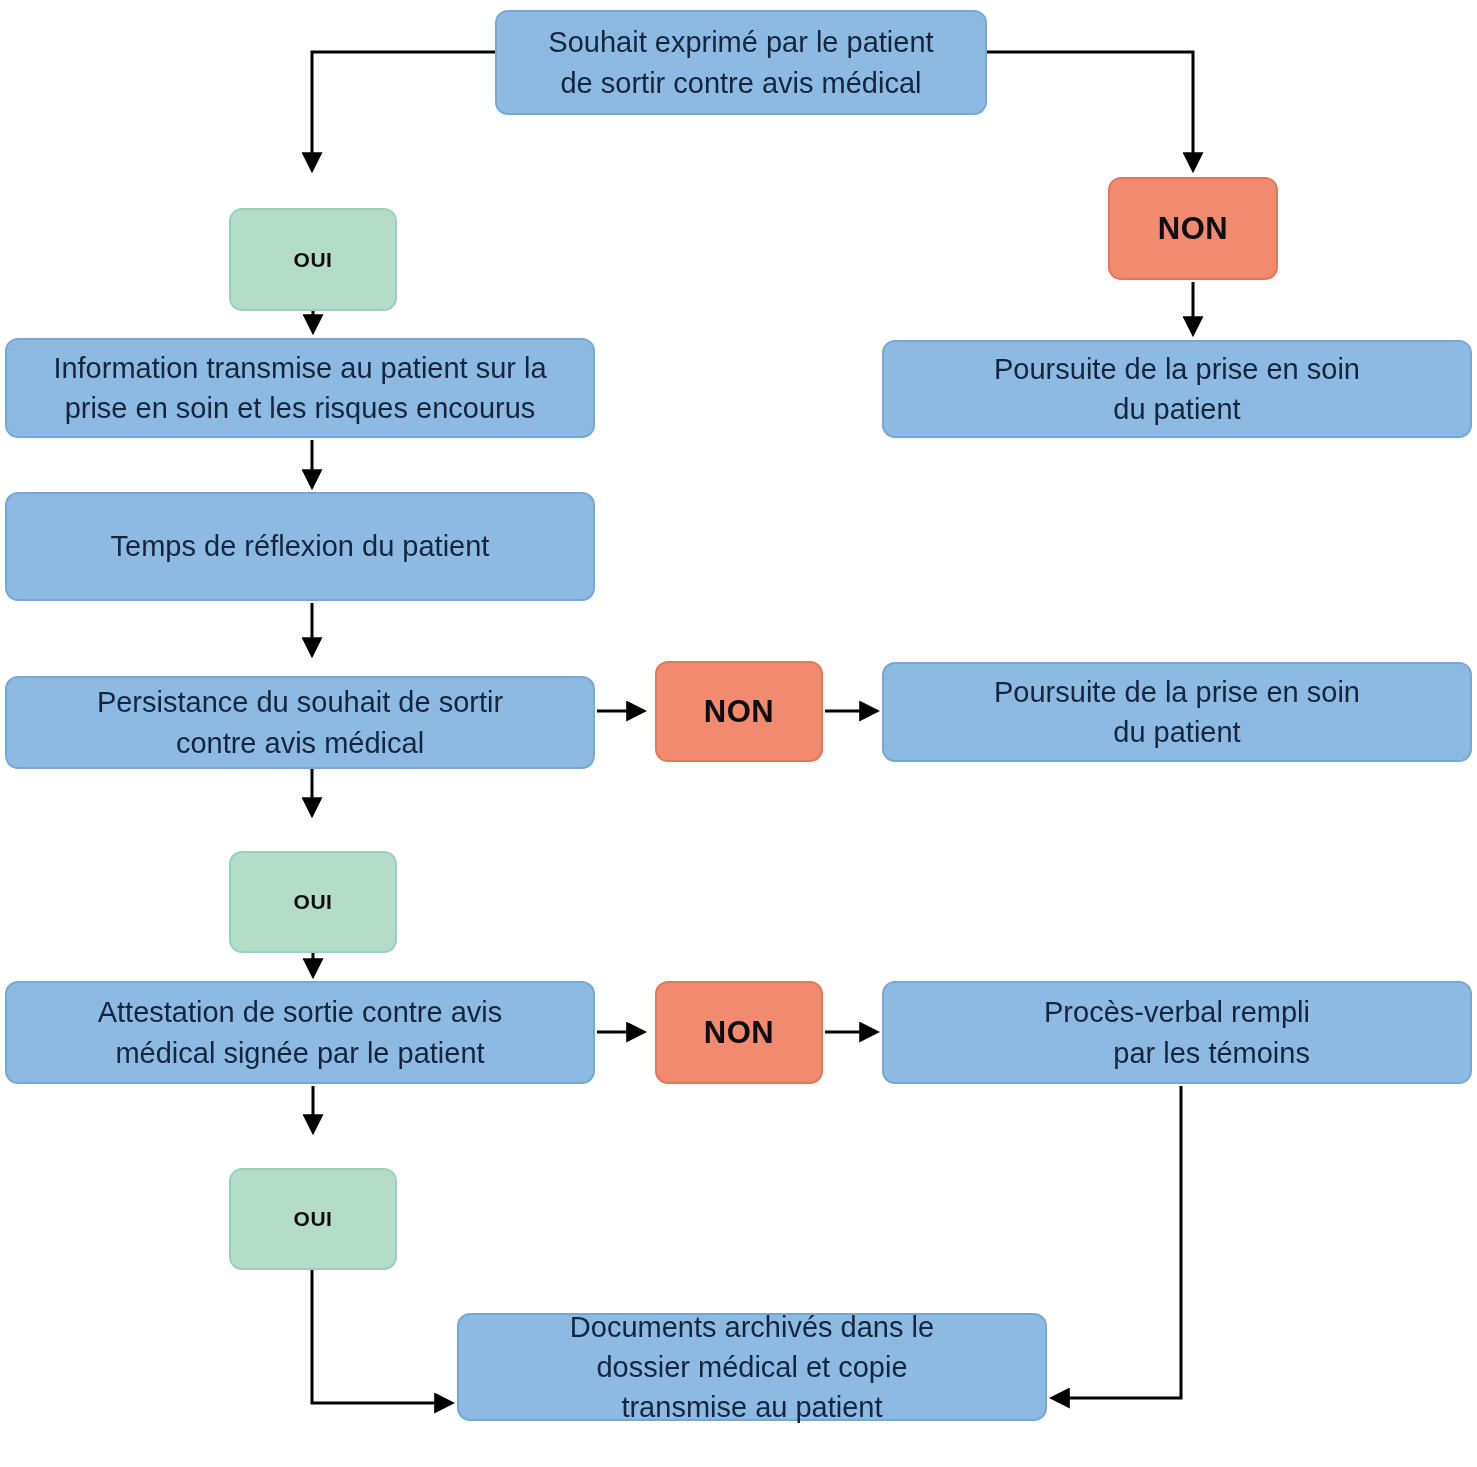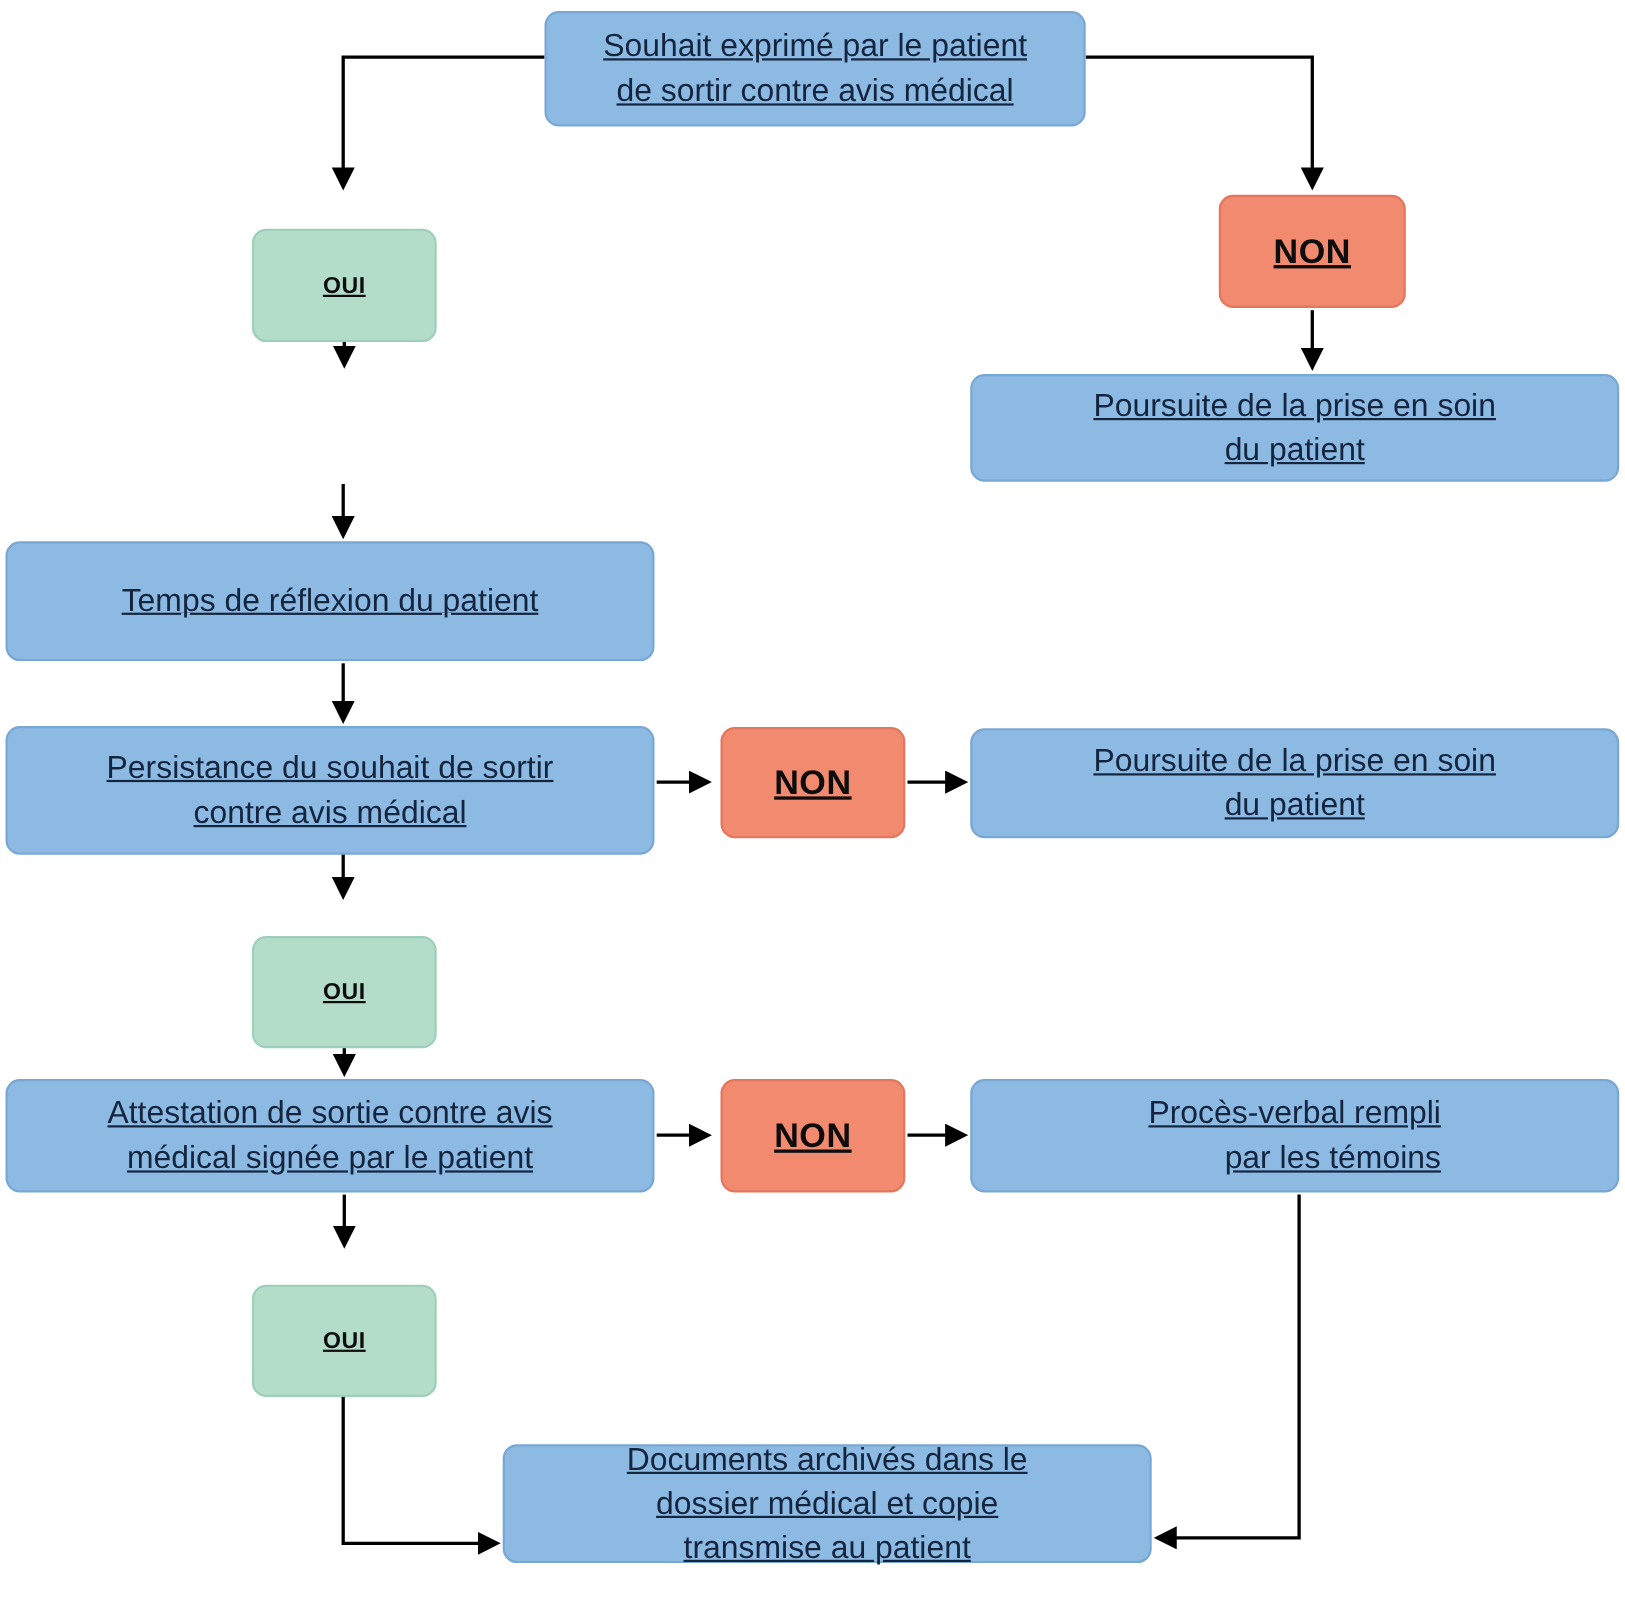--- a/index.html
+++ b/index.html
@@ -32,21 +32,20 @@
   .node {
     position: absolute;
     z-index: 1;
     display: flex;
     align-items: center;
     justify-content: center;
     text-align: center;
     border-radius: 13px;
     box-sizing: border-box;
     white-space: pre-line;
-    text-decoration: underline;
   }
   .node.step {
     background: var(--process, #8CBAE3);
     border: 2px solid var(--process_border, #79A7D3);
     color: var(--text, #14253F);
     font-size: 29px;
     line-height: 1.38;
     font-weight: 400;
   }
   .node.yes {
@@ -66,21 +65,21 @@
     font-weight: 700;
     letter-spacing: 0.5px;
   }
   
   #node-start        { left: 495px;  top: 10px;   width: 492px; height: 105px; }
   #node-oui1         { left: 229px;  top: 177px;  width: 168px; height: 103px; }
   #node-non1         { left: 1108px; top: 177px;  width: 170px; height: 103px; }
   #node-info         { left: 5px;    top: 338px;  width: 590px; height: 100px; }
   #node-poursuite1   { left: 882px;  top: 340px;  width: 590px; height: 98px;  }
   #node-temps        { left: 5px;    top: 492px;  width: 590px; height: 109px; }
-  #node-persistance  { left: 5px;    top: 660px;  width: 590px; height: 117px; }
+  #node-persistance  { left: 5px;    top: 676px;  width: 590px; height: 93px; }
   #node-non2         { left: 655px;  top: 661px;  width: 168px; height: 101px; }
   #node-poursuite2   { left: 882px;  top: 662px;  width: 590px; height: 100px; }
   #node-oui2         { left: 229px;  top: 820px;  width: 168px; height: 102px; }
   #node-attestation  { left: 5px;    top: 981px;  width: 590px; height: 103px; }
   #node-non3         { left: 655px;  top: 981px;  width: 168px; height: 103px; }
   #node-procesverbal { left: 882px;  top: 981px;  width: 590px; height: 103px; text-align: right; }
   #node-oui3         { left: 229px;  top: 1137px; width: 168px; height: 102px; }
   #node-documents    { left: 457px;  top: 1313px; width: 590px; height: 108px; }
 </style>
 </head>
@@ -117,20 +116,24 @@
   </div>
 
   <div class="node yes" id="node-oui1">
     <span>OUI</span>
   </div>
 
   <div class="node no" id="node-non1">
     <span>NON</span>
   </div>
 
+  <div class="node step" id="node-info">
+    <span>Information transmise au patient sur la
+prise en soin et les risques encourus</span>
+  </div>
 
   <div class="node step" id="node-poursuite1">
     <span>Poursuite de la prise en soin
 du patient</span>
   </div>
 
   <div class="node step" id="node-temps">
     <span>Temps de réflexion du patient</span>
   </div>
 

